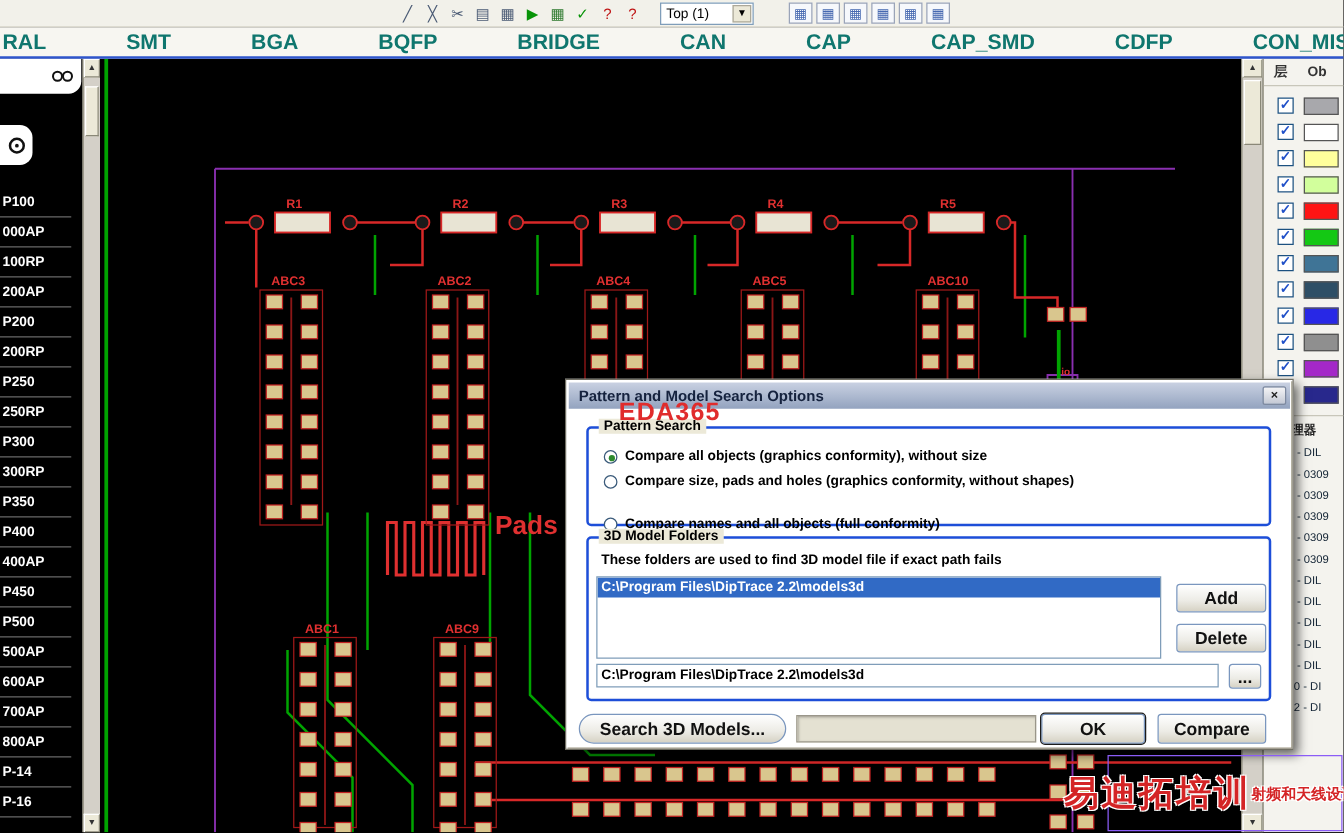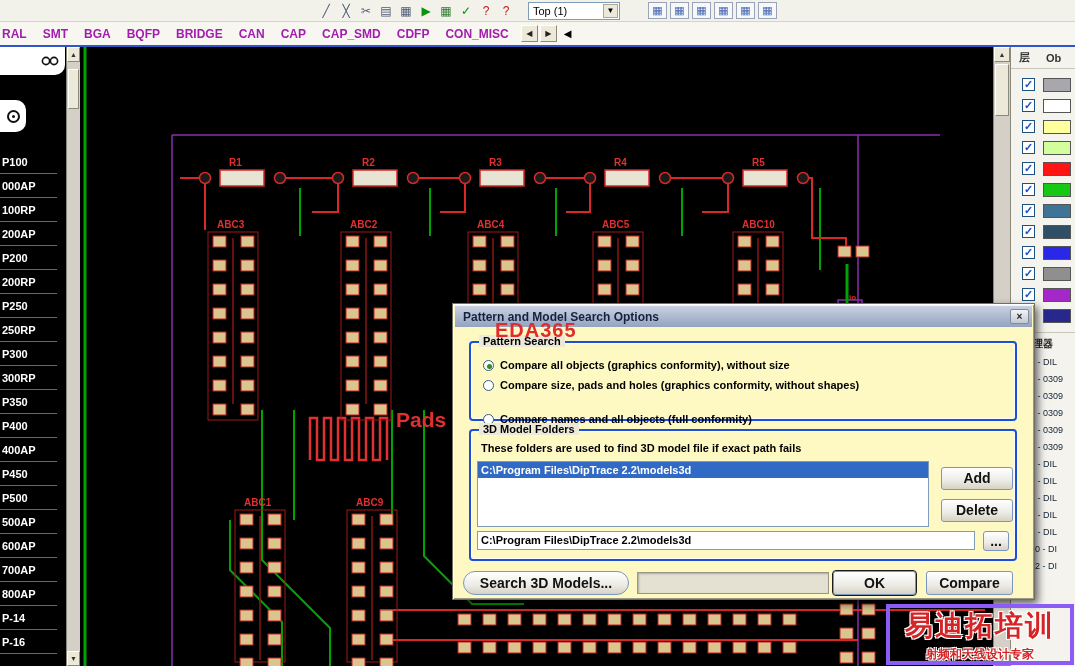--- a/index.html
+++ b/index.html
@@ -8,29 +8,29 @@
          font-family:"Liberation Sans", sans-serif; }
 
   
   .toolbar { position:absolute; left:0; top:0; width:1075px; height:22px; background:#f2f1ea;
              border-bottom:1px solid #d6d4c8; display:flex; align-items:center; z-index:4; }
   #toolbar-icons-left { margin-left:316px; display:flex; }
   #toolbar-icons-right { margin-left:28px; display:flex; gap:3px; }
   .ticon { width:20px; height:18px; display:inline-flex; align-items:center; justify-content:center;
            font-size:12px; color:#4a5a74; cursor:default; }
   .ticon.bordered { border:1px solid #9aa4b8; background:#f6f8fc; width:19px; height:17px; font-size:11px; }
-  .layer-select { margin-left:12px; width:92px; height:18px; background:#fff; border:1px solid #7f9db9;
+  .layer-select { margin-left:12px; width:75px; height:18px; background:#fff; border:1px solid #7f9db9;
                   display:flex; align-items:center; font-size:11px; padding-left:4px; position:relative; color:#000; }
   .dd-btn { position:absolute; right:1px; top:1px; bottom:1px; width:15px; background:#ece9d8;
             border:1px solid #aca899; font-size:8px; display:flex; align-items:center; justify-content:center; }
 
   
   .tabbar { position:absolute; left:0; top:22px; width:1075px; height:25px; background:#f7f6f1;
             border-bottom:2px solid #2f55cc; display:flex; align-items:center; z-index:4; }
-  .tab { font-size:12px; font-weight:bold; color:#a21caf; padding:0 8px; white-space:nowrap; cursor:default; }
+  .tab { font-size:17px; font-weight:bold; color:#0f766e; padding:0 32px; white-space:nowrap; cursor:default; }
   .tab:first-child { padding-left:2px; }
   .tab-nav { display:flex; align-items:center; margin-left:4px; gap:2px; }
   .tnav-btn { width:17px; height:17px; background:#ece9d8; border:1px solid;
               border-color:#fff #8a8878 #8a8878 #fff; font-size:8px; color:#222;
               display:flex; align-items:center; justify-content:center; }
   .tnav-plain { color:#000; font-size:10px; margin-left:5px; }
 
   
   .sidebar { position:absolute; left:0; top:47px; width:57px; bottom:0; background:#000; z-index:2; }
   .sidebar-list { position:absolute; top:103px; left:0; right:0; list-style:none; }
@@ -68,21 +68,21 @@
   .cb { width:13px; height:13px; background:#fff; border:1px solid #1c5180; color:#2050c8;
         font-size:11px; font-weight:bold; display:flex; align-items:center; justify-content:center; line-height:1; }
   .swatch { width:28px; height:14px; border:1px solid #555; }
   .rp-section { margin-top:6px; border-top:1px solid #c8c6ba; font-size:10px; font-weight:bold;
                 padding:4px 0 2px 2px; color:#222; white-space:nowrap; overflow:hidden; }
   .comp-row { height:17px; display:flex; align-items:center; gap:3px; padding-left:2px;
               font-size:9px; color:#123; white-space:nowrap; overflow:hidden; cursor:default; }
   .comp-icon { color:#3a62a8; font-size:8px; }
 
   
-  .dialog { position:absolute; left:452px; top:303px; width:583px; height:297px; background:#fef9c3;
+  .dialog { position:absolute; left:452px; top:303px; width:583px; height:297px; background:#ffffff;
             border:1px solid #716f64; box-shadow:3px 4px 8px rgba(0,0,0,.6), inset 1px 1px 0 #fff, inset -1px -1px 0 #9d9884;
             z-index:20; font-size:11px; font-weight:bold; color:#000; }
   .titlebar { position:absolute; left:2px; top:2px; right:2px; height:21px;
               background:linear-gradient(to bottom,#c9d1e2,#93a3bf); display:flex; align-items:center;
               padding-left:8px; font-size:12px; color:#15223e; }
   .close-btn { position:absolute; right:3px; top:3px; width:19px; height:15px;
                background:linear-gradient(#f4f4f6,#c3c8d4); border:1px solid #7e8aa0; border-radius:2px;
                font-size:10px; line-height:13px; text-align:center; color:#222; font-weight:bold; }
   .eda-mark { position:absolute; left:42px; top:15px; color:#e02c2c; font-size:20px; font-weight:bold;
               letter-spacing:1px; z-index:6; }
@@ -108,22 +108,22 @@
                 border:1px solid #7f9db9; line-height:17px; padding-left:3px; overflow:hidden; white-space:nowrap; }
   .btn-browse { position:absolute; left:512px; top:100px; width:26px; height:20px; line-height:18px; }
   .btn-search { position:absolute; left:10px; top:267px; width:166px; height:24px; line-height:22px;border-radius:12px; }
   .progress { position:absolute; left:184px; top:268px; width:192px; height:22px; border:1px solid #9a968a;
               background:#e4e1d2; box-shadow:inset 1px 1px 2px rgba(0,0,0,.25); }
   .btn-ok { position:absolute; left:380px; top:267px; width:83px; height:24px; line-height:22px;
             outline:1px solid #1c1c1c; }
   .btn-cancel { position:absolute; left:473px; top:267px; width:87px; height:24px; line-height:22px; }
 
   
-  .wm { position:absolute; right:1px; bottom:1px; width:188px; height:61px; border:4px solid #8b5cf6;
-        display:flex; flex-direction:column; align-items:center; justify-content:center; z-index:30;
+  .wm { position:absolute; right:1px; bottom:1px; width:188px; height:61px; border:1px solid #8b5cf6;
+        display:flex; align-items:center; justify-content:center; z-index:30;
         pointer-events:none; }
   .wm-line1 { font-size:28px; font-weight:bold; color:#d42426; letter-spacing:2px; white-space:nowrap;
               text-shadow:-1px -1px 0 #fff, 1px -1px 0 #fff, -1px 1px 0 #fff, 1px 1px 0 #fff; }
   .wm-line2 { font-size:12px; font-weight:bold; color:#d42426; margin-top:1px; white-space:nowrap;
               text-shadow:-1px -1px 0 #fff, 1px -1px 0 #fff, -1px 1px 0 #fff, 1px 1px 0 #fff; }
 </style>
 </head>
 <body>
 
 <div id="app">

